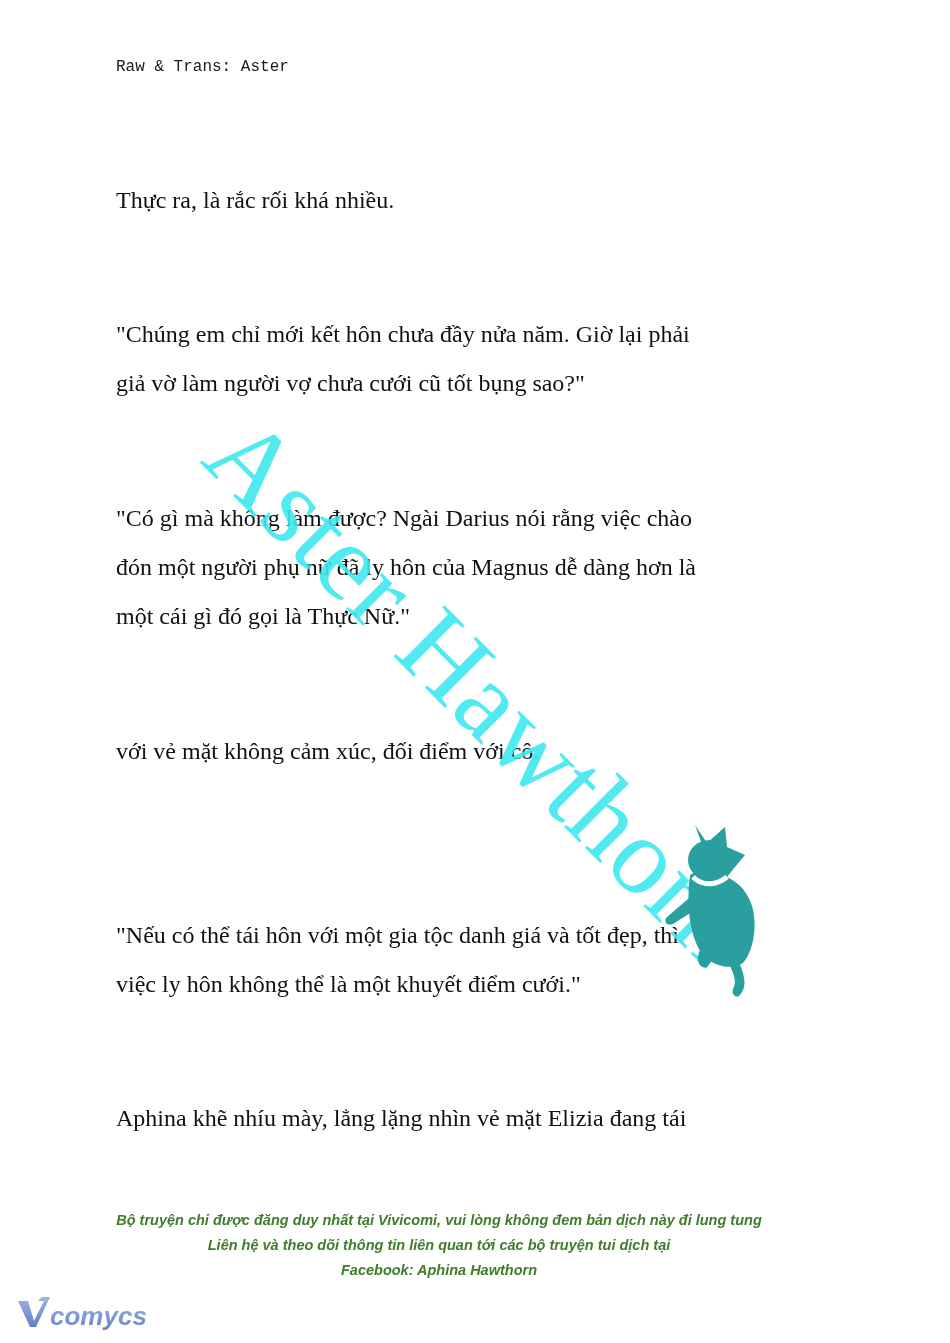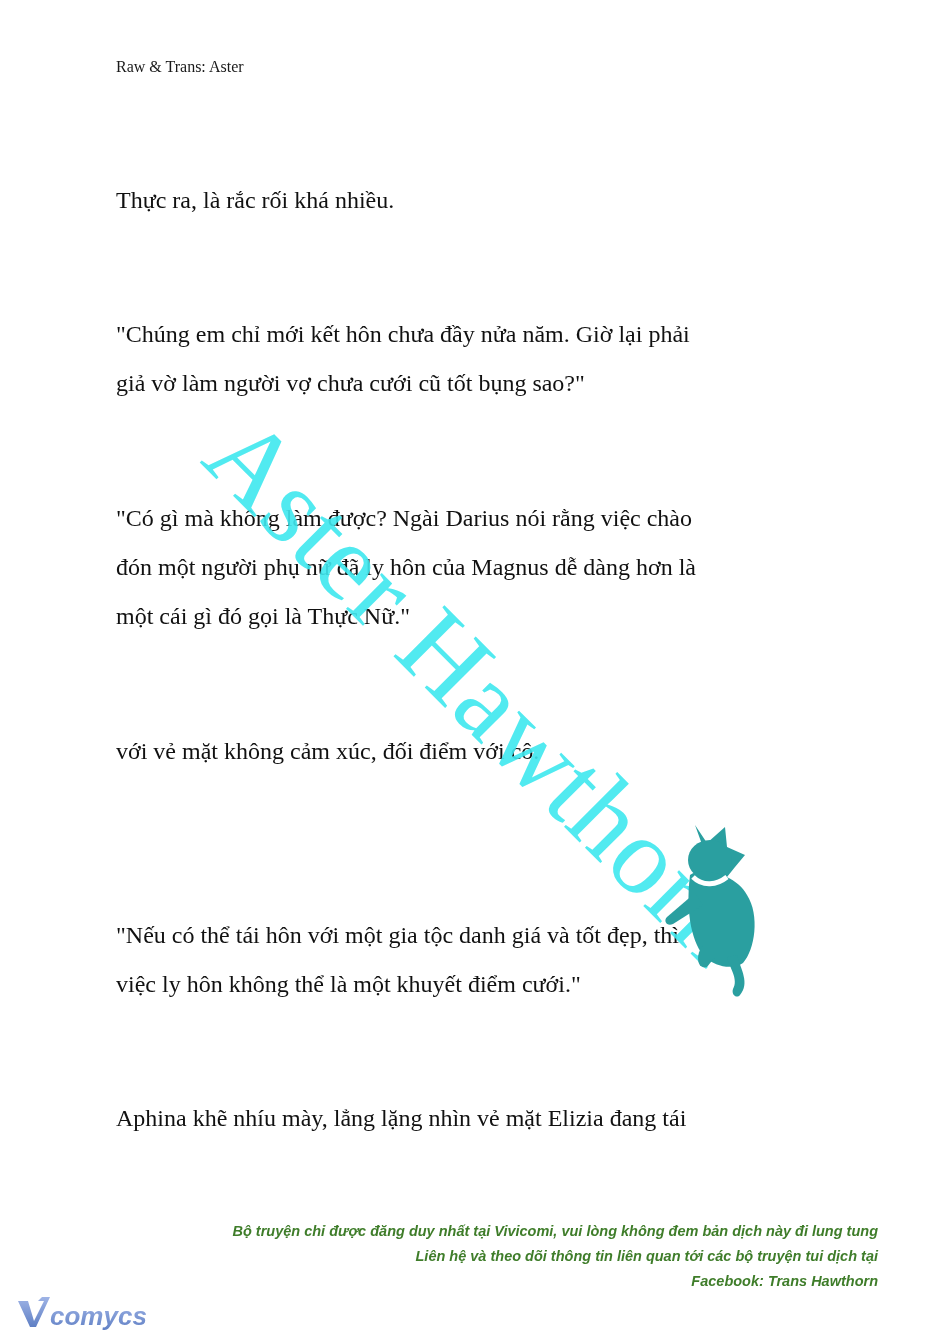--- a/index.html
+++ b/index.html
@@ -7,21 +7,21 @@
       width: 950px; height: 1343px;
       background: #ffffff;
       position: relative;
       overflow: hidden;
       font-family: "Liberation Serif", serif;
       color: #111111;
     }
     .header {
       position: absolute;
       left: 116px; top: 58px;
-      font-family: Liberation Serif, serif;
+      font-family: Liberation Mono, monospace;
       font-size: 16px;
       color: #1a1a1a;
     }
     .para {
       position: absolute;
       left: 116px;
       width: 720px;
       font-size: 24px;
       line-height: 49px;
       margin: 0;
@@ -43,28 +43,27 @@
     }
     .cat {
       position: absolute;
       left: 655px; top: 805px;
       width: 110px; height: 195px;
     }
     .footer {
       position: absolute;
       left: 0; top: 1208px;
       width: 878px;
-      text-align: right;
+      text-align: center;
       font-family: "Liberation Sans", sans-serif;
       font-style: italic;
       font-weight: bold;
       font-size: 14.5px;
       line-height: 25px;
       color: #3f7d2a;
-      margin-top: 11px;
     }
     .footer span { display: block; }
     .logo {
       position: absolute;
       left: 16px; top: 1295px;
       width: 130px; height: 40px;
     }
   </style>
 </head>
 <body>
@@ -115,21 +114,21 @@
 
     <path d="M82 150 C86 165, 95 178, 85 190 C82 194, 76 190, 78 184 C84 174, 74 162, 72 152 Z"></path>
   </g>
 
   <path d="M38 72 C48 82, 62 80, 72 72" stroke="#ffffff" stroke-width="5" fill="none"></path>
 </svg>
 
 <div class="footer">
   <span>Bộ truyện chỉ được đăng duy nhất tại Vivicomi, vui lòng không đem bản dịch này đi lung tung</span>
   <span>Liên hệ và theo dõi thông tin liên quan tới các bộ truyện tui dịch tại</span>
-  <span>Facebook: Trans Hawthorn</span>
+  <span>Facebook: Aphina Hawthorn</span>
 </div>
 
 <svg class="logo" viewBox="0 0 130 40">
   <defs>
     <linearGradient id="lg" x1="0" y1="0" x2="0" y2="1">
       <stop offset="0" stop-color="#9fb4e6"></stop>
       <stop offset="1" stop-color="#5f7fc4"></stop>
     </linearGradient>
   </defs>
   <path d="M2 6 L12 6 L18 26 L28 6 L22 6 L26 2 L34 2 L20 32 L14 32 Z" fill="url(#lg)"></path>

